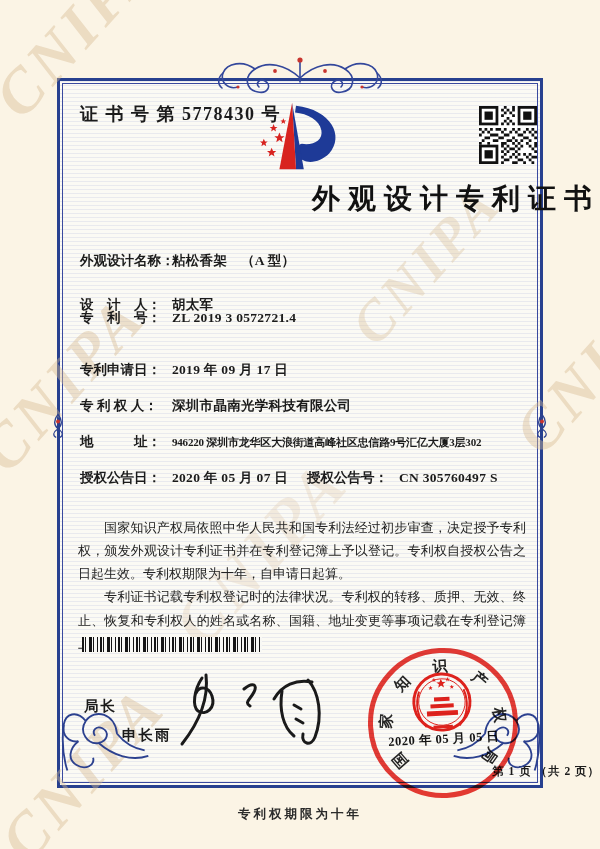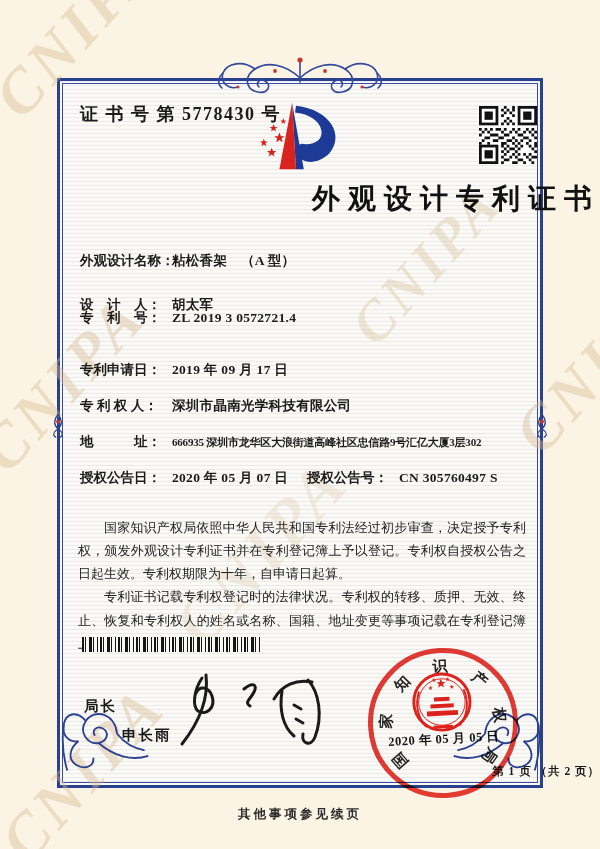--- a/index.html
+++ b/index.html
@@ -195,21 +195,21 @@
   <div class="row r2">
     <span class="lbl">专　利　号：</span><span class="val">ZL 2019 3 0572721.4</span>
   </div>
   <div class="row r3">
     <span class="lbl">专利申请日：</span><span class="val">2019 年 09 月 17 日</span>
   </div>
   <div class="row r4">
     <span class="lbl">专 利 权 人：</span><span class="val">深圳市晶南光学科技有限公司</span>
   </div>
   <div class="row r5">
-    <span class="lbl">地　　　址：</span><span class="val addr">666935 深圳市龙华区大浪街道高峰社区忠信路9号汇亿大厦3层302</span>
+    <span class="lbl">地　　　址：</span><span class="val addr">946220 深圳市龙华区大浪街道高峰社区忠信路9号汇亿大厦3层302</span>
   </div>
   <div class="row r6">
     <span class="lbl">授权公告日：</span><span class="val w135">2020 年 05 月 07 日</span><span class="lbl">授权公告号：</span><span class="val">CN 305760497 S</span>
   </div>
 
   <div class="paras">
     <p>国家知识产权局依照中华人民共和国专利法经过初步审查，决定授予专利权，颁发外观设计专利证书并在专利登记簿上予以登记。专利权自授权公告之日起生效。专利权期限为十年，自申请日起算。</p>
     <p>专利证书记载专利权登记时的法律状况。专利权的转移、质押、无效、终止、恢复和专利权人的姓名或名称、国籍、地址变更等事项记载在专利登记簿上。</p>
   </div>
 
@@ -259,15 +259,15 @@
         <rect x="20" y="34" width="24" height="4"></rect>
         <rect x="16" y="41" width="32" height="5"></rect>
         <rect x="22" y="56" width="20" height="3"></rect>
       </g>
     </svg>
     <div class="sdate">2020 年 05 月 05 日</div>
   </div>
 
   <div class="pagenote">第 1 页 （共 2 页）</div>
 
-  <div class="footnote">其他事项参见续页</div>
+  <div class="footnote">专利权期限为十年</div>
 
 </div>
 
 </body></html>

